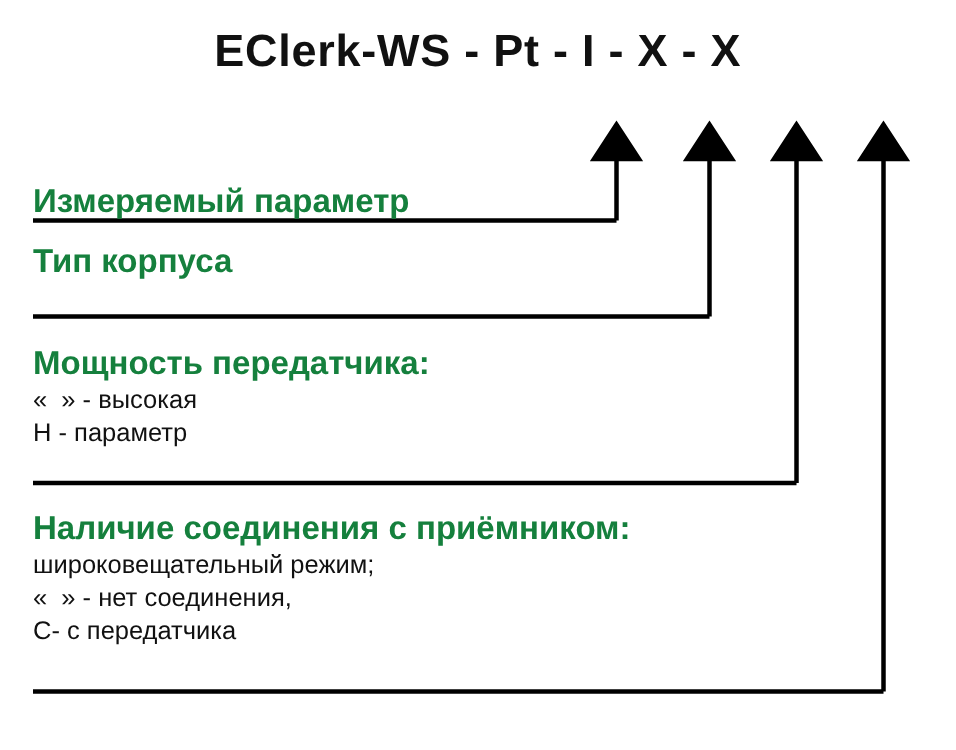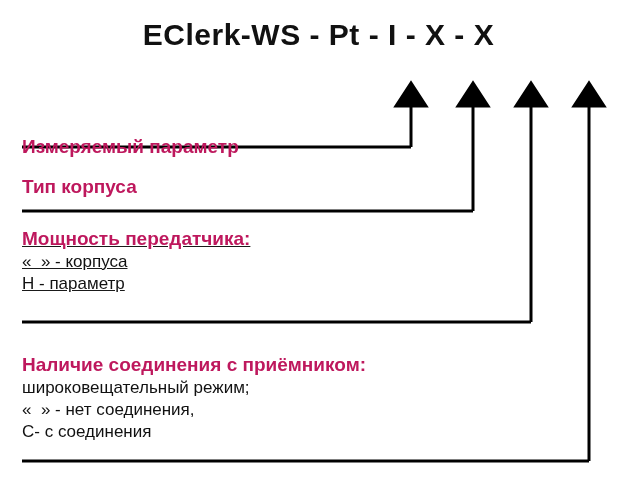--- a/index.html
+++ b/index.html
@@ -35,37 +35,36 @@
     color: #111111;
     white-space: pre;
   }
   
   .legend-block {
     position: absolute;
     left: 22px;
     width: 560px;
   }
   .legend-heading {
-    font-size: 19px;
+    font-size: 22px;
     font-weight: bold;
-    color: #be185d;
+    color: #15803d;
     line-height: 1.25;
     white-space: pre;
-    margin-top: 15px;
   }
   .legend-line {
     font-size: 17px;
     font-weight: normal;
     color: #111111;
     line-height: 1.3;
     white-space: pre;
   }
   .b1 { top: 120px; }
   .b2 { top: 160px; }
-  .b3 { top: 212px; text-decoration: underline; }
+  .b3 { top: 228px; }
   .b4 { top: 338px; }
 
   svg.leaders {
     position: absolute;
     left: 0;
     top: 0;
     width: 637px;
     height: 500px;
     pointer-events: none;
   }
@@ -101,24 +100,24 @@
   <div class="legend-block b1">
     <div class="legend-heading">Измеряемый параметр</div>
   </div>
 
   <div class="legend-block b2">
     <div class="legend-heading">Тип корпуса</div>
   </div>
 
   <div class="legend-block b3">
     <div class="legend-heading">Мощность передатчика:</div>
-    <div class="legend-line">«  » - корпуса</div>
+    <div class="legend-line">«  » - высокая</div>
     <div class="legend-line">Н - параметр</div>
   </div>
 
   <div class="legend-block b4">
     <div class="legend-heading">Наличие соединения с приёмником:</div>
     <div class="legend-line">широковещательный режим;</div>
     <div class="legend-line">«  » - нет соединения,</div>
-    <div class="legend-line">С- с соединения</div>
+    <div class="legend-line">С- с передатчика</div>
   </div>
 
 </div>
 
 </body></html>

